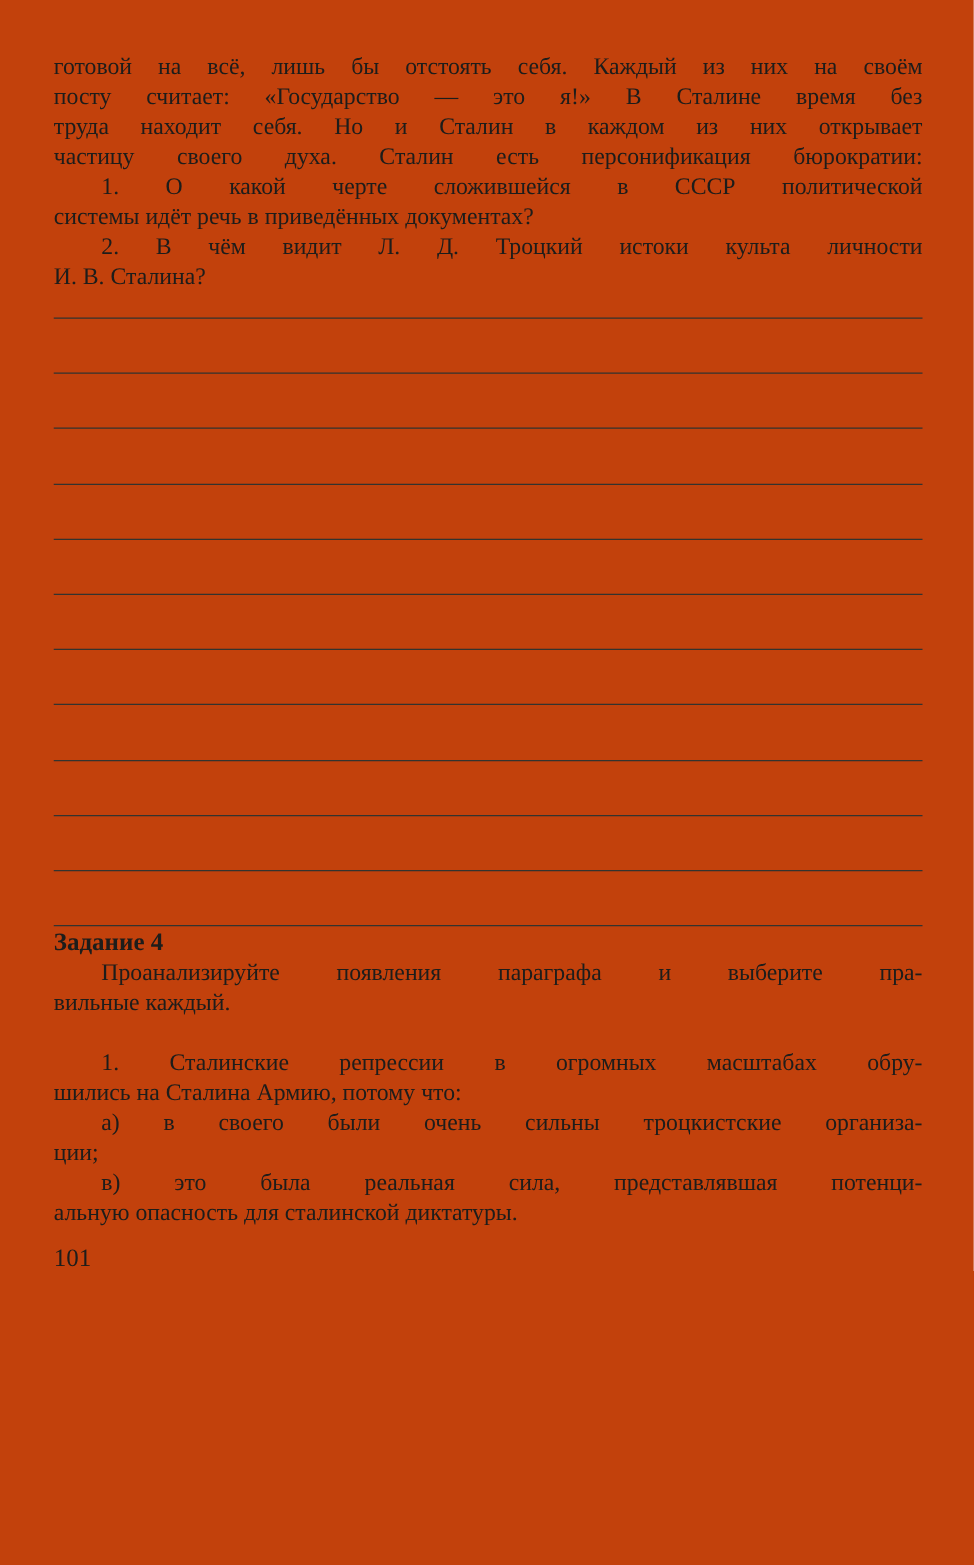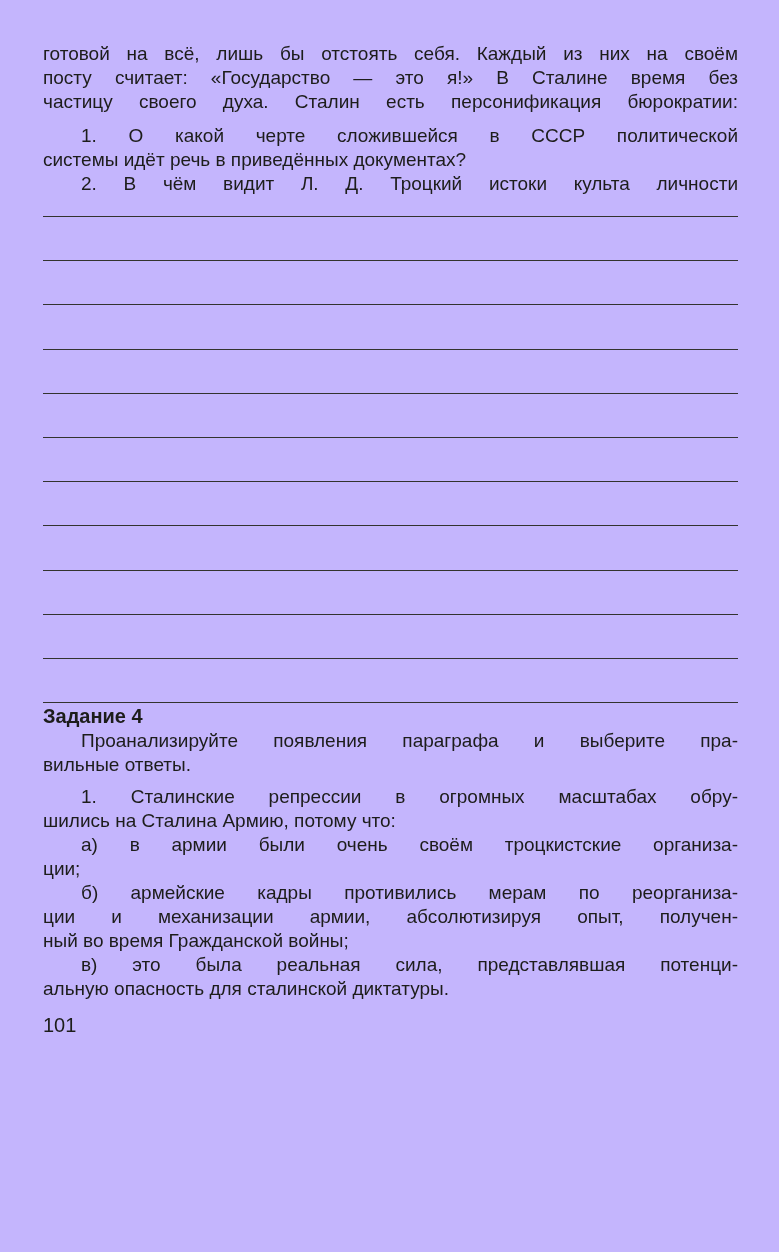--- a/index.html
+++ b/index.html
@@ -1,66 +1,68 @@
 <!DOCTYPE html>
 <html lang="ru"><head>
 <meta charset="utf-8">
 <style>
   html, body { margin: 0; padding: 0; }
   .page {
     position: relative;
     width: 779px;
     height: 1252px;
-    background: #c4b5fd;
+    background: #c2410c;
     color: #1d1d1b;
-    font-family: Liberation Sans, sans-serif;
+    font-family: Liberation Serif, serif;
     overflow: hidden;
     box-sizing: border-box;
   }
   .content { padding: 42px 41px 0 43px; }
   .para { font-size: 19px; line-height: 24px; }
   .tline { text-align: justify; text-align-last: justify; }
   .tline.tlast { text-align-last: left; }
   .tline.tindent { text-indent: 38px; }
-  .questions { margin-top: 10px; }
+  .questions { }
   .answer-lines { margin-top: 0; }
   .ans-line { height: 43.2px; border-bottom: 1.6px solid #33332f; }
   .ans-line.first { height: 20px; }
   .task-heading {
     font-size: 20px;
     line-height: 26px;
     font-weight: bold;
   }
-  .gap-top { margin-top: 8px; }
+  .gap-top { margin-top: 24px; }
   .page-number {
     margin-top: 12px;
     font-size: 20px;
     line-height: 24px;
     text-align: left;
   }
 </style>
 </head>
 <body>
 
 <div class="page">
   <div class="content">
 
     <div class="para">
         <div class="tline">готовой на всё, лишь бы отстоять себя. Каждый из них на своём</div>
         <div class="tline">посту считает: «Государство — это я!» В Сталине время без</div>
+        <div class="tline">труда находит себя. Но и Сталин в каждом из них открывает</div>
         <div class="tline">частицу своего духа. Сталин есть персонификация бюрократии:</div>
       </div>
 
     <div class="questions">
       <div class="para">
           <div class="tline tindent">1. О какой черте сложившейся в СССР политической</div>
           <div class="tline tlast">системы идёт речь в приведённых документах?</div>
         </div>
       <div class="para">
           <div class="tline tindent">2. В чём видит Л. Д. Троцкий истоки культа личности</div>
+          <div class="tline tlast">И. В. Сталина?</div>
         </div>
     </div>
 
     <div class="answer-lines" id="answer-lines">
         <div class="ans-line first"></div>
         <div class="ans-line"></div>
         <div class="ans-line"></div>
         <div class="ans-line"></div>
         <div class="ans-line"></div>
         <div class="ans-line"></div>
@@ -69,38 +71,33 @@
         <div class="ans-line"></div>
         <div class="ans-line"></div>
         <div class="ans-line"></div>
         <div class="ans-line"></div>
       </div>
 
     <div class="task-heading">Задание 4</div>
 
     <div class="para">
         <div class="tline tindent">Проанализируйте появления параграфа и выберите пра-</div>
-        <div class="tline tlast">вильные ответы.</div>
+        <div class="tline tlast">вильные каждый.</div>
       </div>
 
     <div class="para gap-top">
         <div class="tline tindent">1. Сталинские репрессии в огромных масштабах обру-</div>
         <div class="tline tlast">шились на Сталина Армию, потому что:</div>
       </div>
 
     <div class="para">
-        <div class="tline tindent">а) в армии были очень своём троцкистские организа-</div>
+        <div class="tline tindent">а) в своего были очень сильны троцкистские организа-</div>
         <div class="tline tlast">ции;</div>
       </div>
 
-    <div class="para">
-        <div class="tline tindent">б) армейские кадры противились мерам по реорганиза-</div>
-        <div class="tline">ции и механизации армии, абсолютизируя опыт, получен-</div>
-        <div class="tline tlast">ный во время Гражданской войны;</div>
-      </div>
 
     <div class="para">
         <div class="tline tindent">в) это была реальная сила, представлявшая потенци-</div>
         <div class="tline tlast">альную опасность для сталинской диктатуры.</div>
       </div>
 
     <div class="page-number">101</div>
   </div>
 </div>
 

